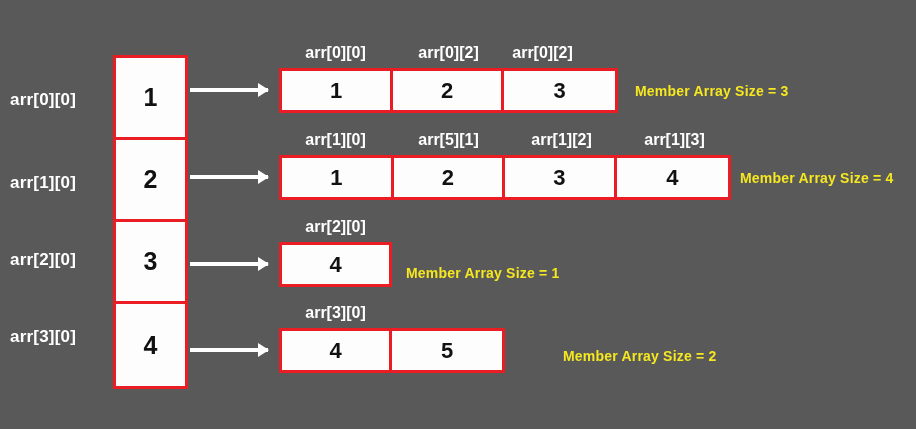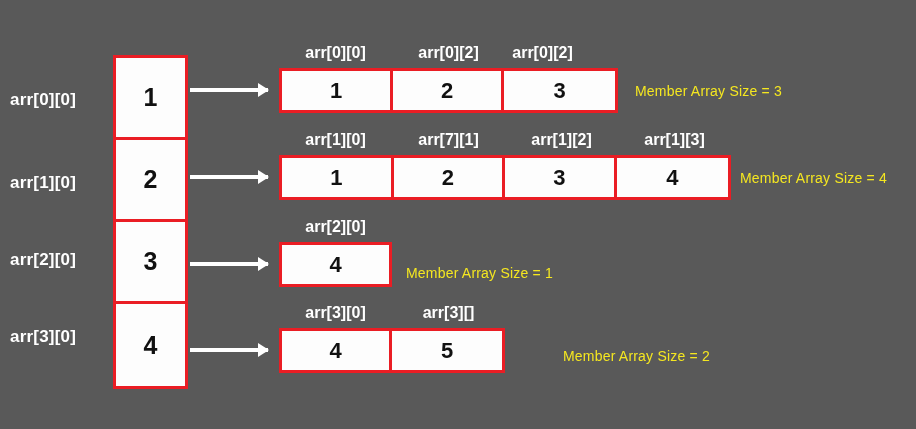--- a/index.html
+++ b/index.html
@@ -108,21 +108,21 @@
     font-weight: bold;
     white-space: nowrap;
     text-align: center;
   }
 
   
   .size-note {
     position: absolute;
     color: #f5e720;
     font-size: 14px;
-    font-weight: normal;
+    font-weight: bold;
     white-space: nowrap;
     letter-spacing: 0.2px;
   }
 </style>
 </head>
 <body>
 
 <div id="diagram">
 
   <div class="row-label" style="top:90px;">arr[0][0]</div>
@@ -146,38 +146,37 @@
   <div class="cell-caption" style="left:392px; top:44px; width:113px;">arr[0][2]</div>
   <div class="cell-caption" style="left:486px; top:44px; width:113px;">arr[0][2]</div>
   <div class="member-array" style="left:279px; top:68px; width:339px;">
     <div class="member-cell">1</div>
     <div class="member-cell">2</div>
     <div class="member-cell">3</div>
   </div>
   <div class="size-note" style="left:635px; top:83px;">Member Array Size = 3</div>
 
   <div class="cell-caption" style="left:279px; top:131px; width:113px;">arr[1][0]</div>
-  <div class="cell-caption" style="left:392px; top:131px; width:113px;">arr[7][1]</div>
+  <div class="cell-caption" style="left:392px; top:131px; width:113px;">arr[5][1]</div>
   <div class="cell-caption" style="left:505px; top:131px; width:113px;text-align:center;">arr[1][2]</div>
   <div class="cell-caption" style="left:618px; top:131px; width:113px;">arr[1][3]</div>
   <div class="member-array" style="left:279px; top:155px; width:452px;">
     <div class="member-cell">1</div>
     <div class="member-cell">2</div>
     <div class="member-cell">3</div>
     <div class="member-cell">4</div>
   </div>
   <div class="size-note" style="left:740px; top:170px;">Member Array Size = 4</div>
 
   <div class="cell-caption" style="left:279px; top:218px; width:113px;">arr[2][0]</div>
   <div class="member-array" style="left:279px; top:242px; width:113px;">
     <div class="member-cell">4</div>
   </div>
   <div class="size-note" style="left:406px; top:257px;margin-top:8px;">Member Array Size = 1</div>
 
   <div class="cell-caption" style="left:279px; top:304px; width:113px;">arr[3][0]</div>
-  <div class="cell-caption" style="left:392px; top:304px; width:113px;">arr[3][]</div>
   <div class="member-array" style="left:279px; top:328px; width:226px;">
     <div class="member-cell">4</div>
     <div class="member-cell">5</div>
   </div>
   <div class="size-note" style="left:519px; top:348px;margin-left:44px;">Member Array Size = 2</div>
 
 </div>
 
 </body></html>

